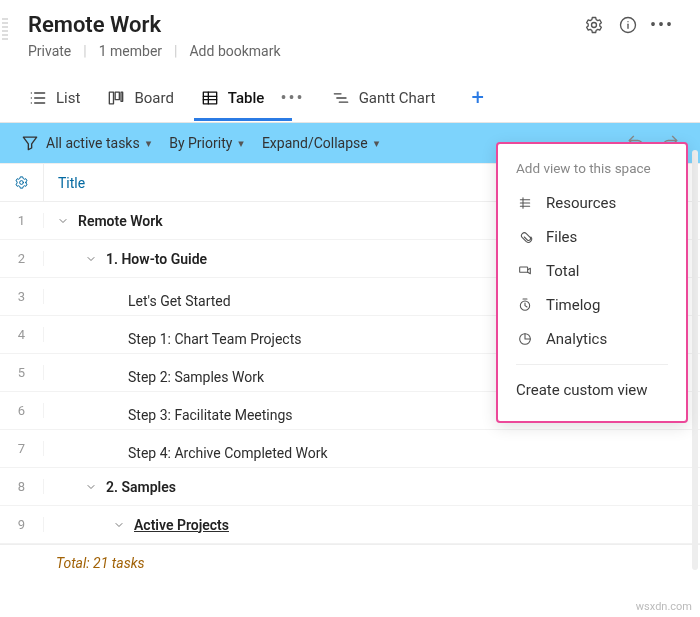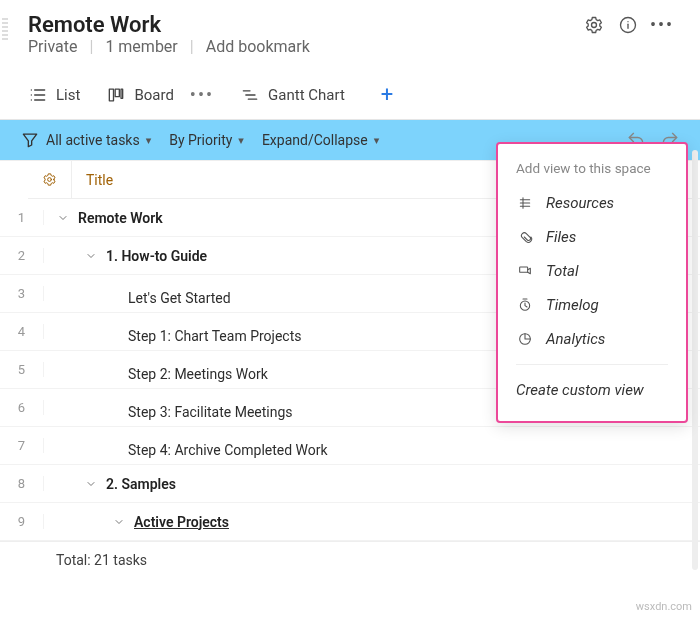--- a/index.html
+++ b/index.html
@@ -19,60 +19,60 @@
   .header-top { display: flex; align-items: center; }
   .drag-handle {
     position: absolute; left: 2px; top: 16px;
     width: 6px; height: 24px;
     background: repeating-linear-gradient(0deg,#bbb 0 2px,transparent 2px 4px);
     opacity:.5;
   }
   .title { font-size: 22px; font-weight: 600; color:#222; flex: 0 0 auto; }
   .header-icons { margin-left: auto; display: flex; gap: 14px; align-items: center; color:#555; }
   .icon { display:inline-flex; align-items:center; justify-content:center; width:20px; height:20px; }
-  .subheader { display:flex; gap: 12px; color:#666; font-size:16px; }
+  .subheader { margin-top: 6px; display:flex; gap: 12px; color:#666; font-size:14px; }
   .sub-sep { color:#ccc; }
   .subheader span.link { cursor:pointer; }
   
   .tabs { display:flex; align-items:center; gap: 26px; padding: 22px 28px 0 28px; border-bottom: 1px solid #e5e5e5; position:relative;}
   .tab { display:flex; align-items:center; gap:8px; color:#444; padding-bottom:12px; cursor:pointer; font-size:15px;}
   .tab.active { color:#111; font-weight:500; position:relative;}
   .tab.active::after{content:"";position:absolute;left:-6px;right:-28px;bottom:-1px;height:3px;background:#2b7be4;}
   .tab-more{color:#777;font-size:18px;letter-spacing:2px;margin-left:-10px;padding-bottom:12px;}
   .tab-add{color:#2b7be4;font-size:22px;padding-bottom:12px;margin-left:10px;}
   
   .toolbar{display:flex;align-items:center;gap:18px;padding:10px 20px;background:#7dd3fc;border-bottom:1px solid #eee;color:#333;font-size:14px;}
   .tool{display:flex;align-items:center;gap:6px;cursor:pointer;}
   .chev{font-size:11px;color:#555;}
   .tool-right{margin-left:auto;display:flex;gap:14px;color:#888;}
   
   .grid{position:relative;}
-  .col-header{display:flex;align-items:center;border-bottom:1px solid #eee;height:38px;color:#a16207;font-size:14px;margin-left:28px;}
+  .col-header{display:flex;align-items:center;border-bottom:1px solid #eee;height:38px;color:#0369a1;font-size:14px;}
   .gutter-head{width:44px;display:flex;align-items:center;justify-content:center;border-right:1px solid #eee;height:100%;}
   .title-col{padding-left:14px;}
   .row{display:flex;align-items:center;height:38px;border-bottom:1px solid #f2f2f2;}
   .gutter{width:44px;text-align:center;color:#999;font-size:13px;border-right:1px solid #f2f2f2;}
   .cell{flex:1;display:flex;align-items:center;overflow:hidden;white-space:nowrap;}
   .twisty{display:inline-flex;width:14px;height:14px;margin-right:8px;color:#555;align-items:center;justify-content:center;}
   .bold{font-weight:600;color:#222;}
   .indent-0{padding-left:12px;}
   .indent-1{padding-left:40px;}
   .indent-2{padding-left:68px;text-decoration:underline;}
   .indent-3{padding-left:84px;margin-top:8px;}
-  .total{padding:10px 0 10px 56px;color:#404040;border-top:1px solid #eee;}
+  .total{padding:10px 0 10px 56px;color:#a16207;border-top:1px solid #eee;font-style:italic;}
   
   .menu{
     position:absolute; top:142px; right:12px; width:192px;
     background:#fff; border:2px solid #ec4899; border-radius:4px;
     box-shadow:0 4px 16px rgba(0,0,0,.12);
     padding:12px 0 14px 0;
     z-index:10;
   }
   .menu-hint{padding:4px 18px 10px 18px;color:#888;font-size:13.5px;}
-  .menu-item{display:flex;align-items:center;gap:12px;padding:8px 18px;color:#333;font-size:15px;cursor:pointer;font-style:italic;}
+  .menu-item{display:flex;align-items:center;gap:12px;padding:8px 18px;color:#333;font-size:15px;cursor:pointer;}
   .menu-sep{height:1px;background:#eee;margin:8px 18px;}
   .menu-ico{width:18px;height:18px;display:inline-flex;align-items:center;justify-content:center;color:#555;}
   .scrollbar{position:absolute;right:2px;top:150px;width:6px;height:420px;background:#eee;border-radius:3px;}
   .watermark{position:absolute;right:8px;bottom:4px;font-size:11px;color:#bbb;}
   svg{stroke:currentColor;fill:none;stroke-width:1.6;stroke-linecap:round;stroke-linejoin:round;}
 </style>
 </head>
 <body>
 
 <div class="drag-handle"></div>
@@ -123,20 +123,31 @@
   <div class="tab">
     <span class="icon">
         <svg viewBox="0 0 24 24">
           <rect x="4" y="5" width="5" height="14"></rect>
           <rect x="11" y="5" width="5" height="9"></rect>
           <rect x="18" y="5" width="2" height="11"></rect>
         </svg>
       </span>
     <span>Board</span>
   </div>
+  <div class="tab active">
+    <span class="icon">
+        <svg viewBox="0 0 24 24">
+          <rect x="4" y="5" width="16" height="14"></rect>
+          <line x1="4" y1="10" x2="20" y2="10"></line>
+          <line x1="4" y1="14" x2="20" y2="14"></line>
+          <line x1="10" y1="5" x2="10" y2="19"></line>
+        </svg>
+      </span>
+    <span>Table</span>
+  </div>
   <div class="tab-more">•••</div>
   <div class="tab">
     <span class="icon">
         <svg viewBox="0 0 24 24">
           <line x1="4" y1="7" x2="12" y2="7"></line>
           <line x1="7" y1="12" x2="18" y2="12"></line>
           <line x1="10" y1="17" x2="20" y2="17"></line>
         </svg>
       </span>
     <span>Gantt Chart</span>
@@ -219,21 +230,21 @@
       </div>
       <div class="row">
         <div class="gutter">4</div>
         <div class="cell indent-3">
           <span>Step 1: Chart Team Projects</span>
         </div>
       </div>
       <div class="row">
         <div class="gutter">5</div>
         <div class="cell indent-3">
-          <span>Step 2: Meetings Work</span>
+          <span>Step 2: Samples Work</span>
         </div>
       </div>
       <div class="row">
         <div class="gutter">6</div>
         <div class="cell indent-3">
           <span>Step 3: Facilitate Meetings</span>
         </div>
       </div>
       <div class="row">
         <div class="gutter">7</div>

